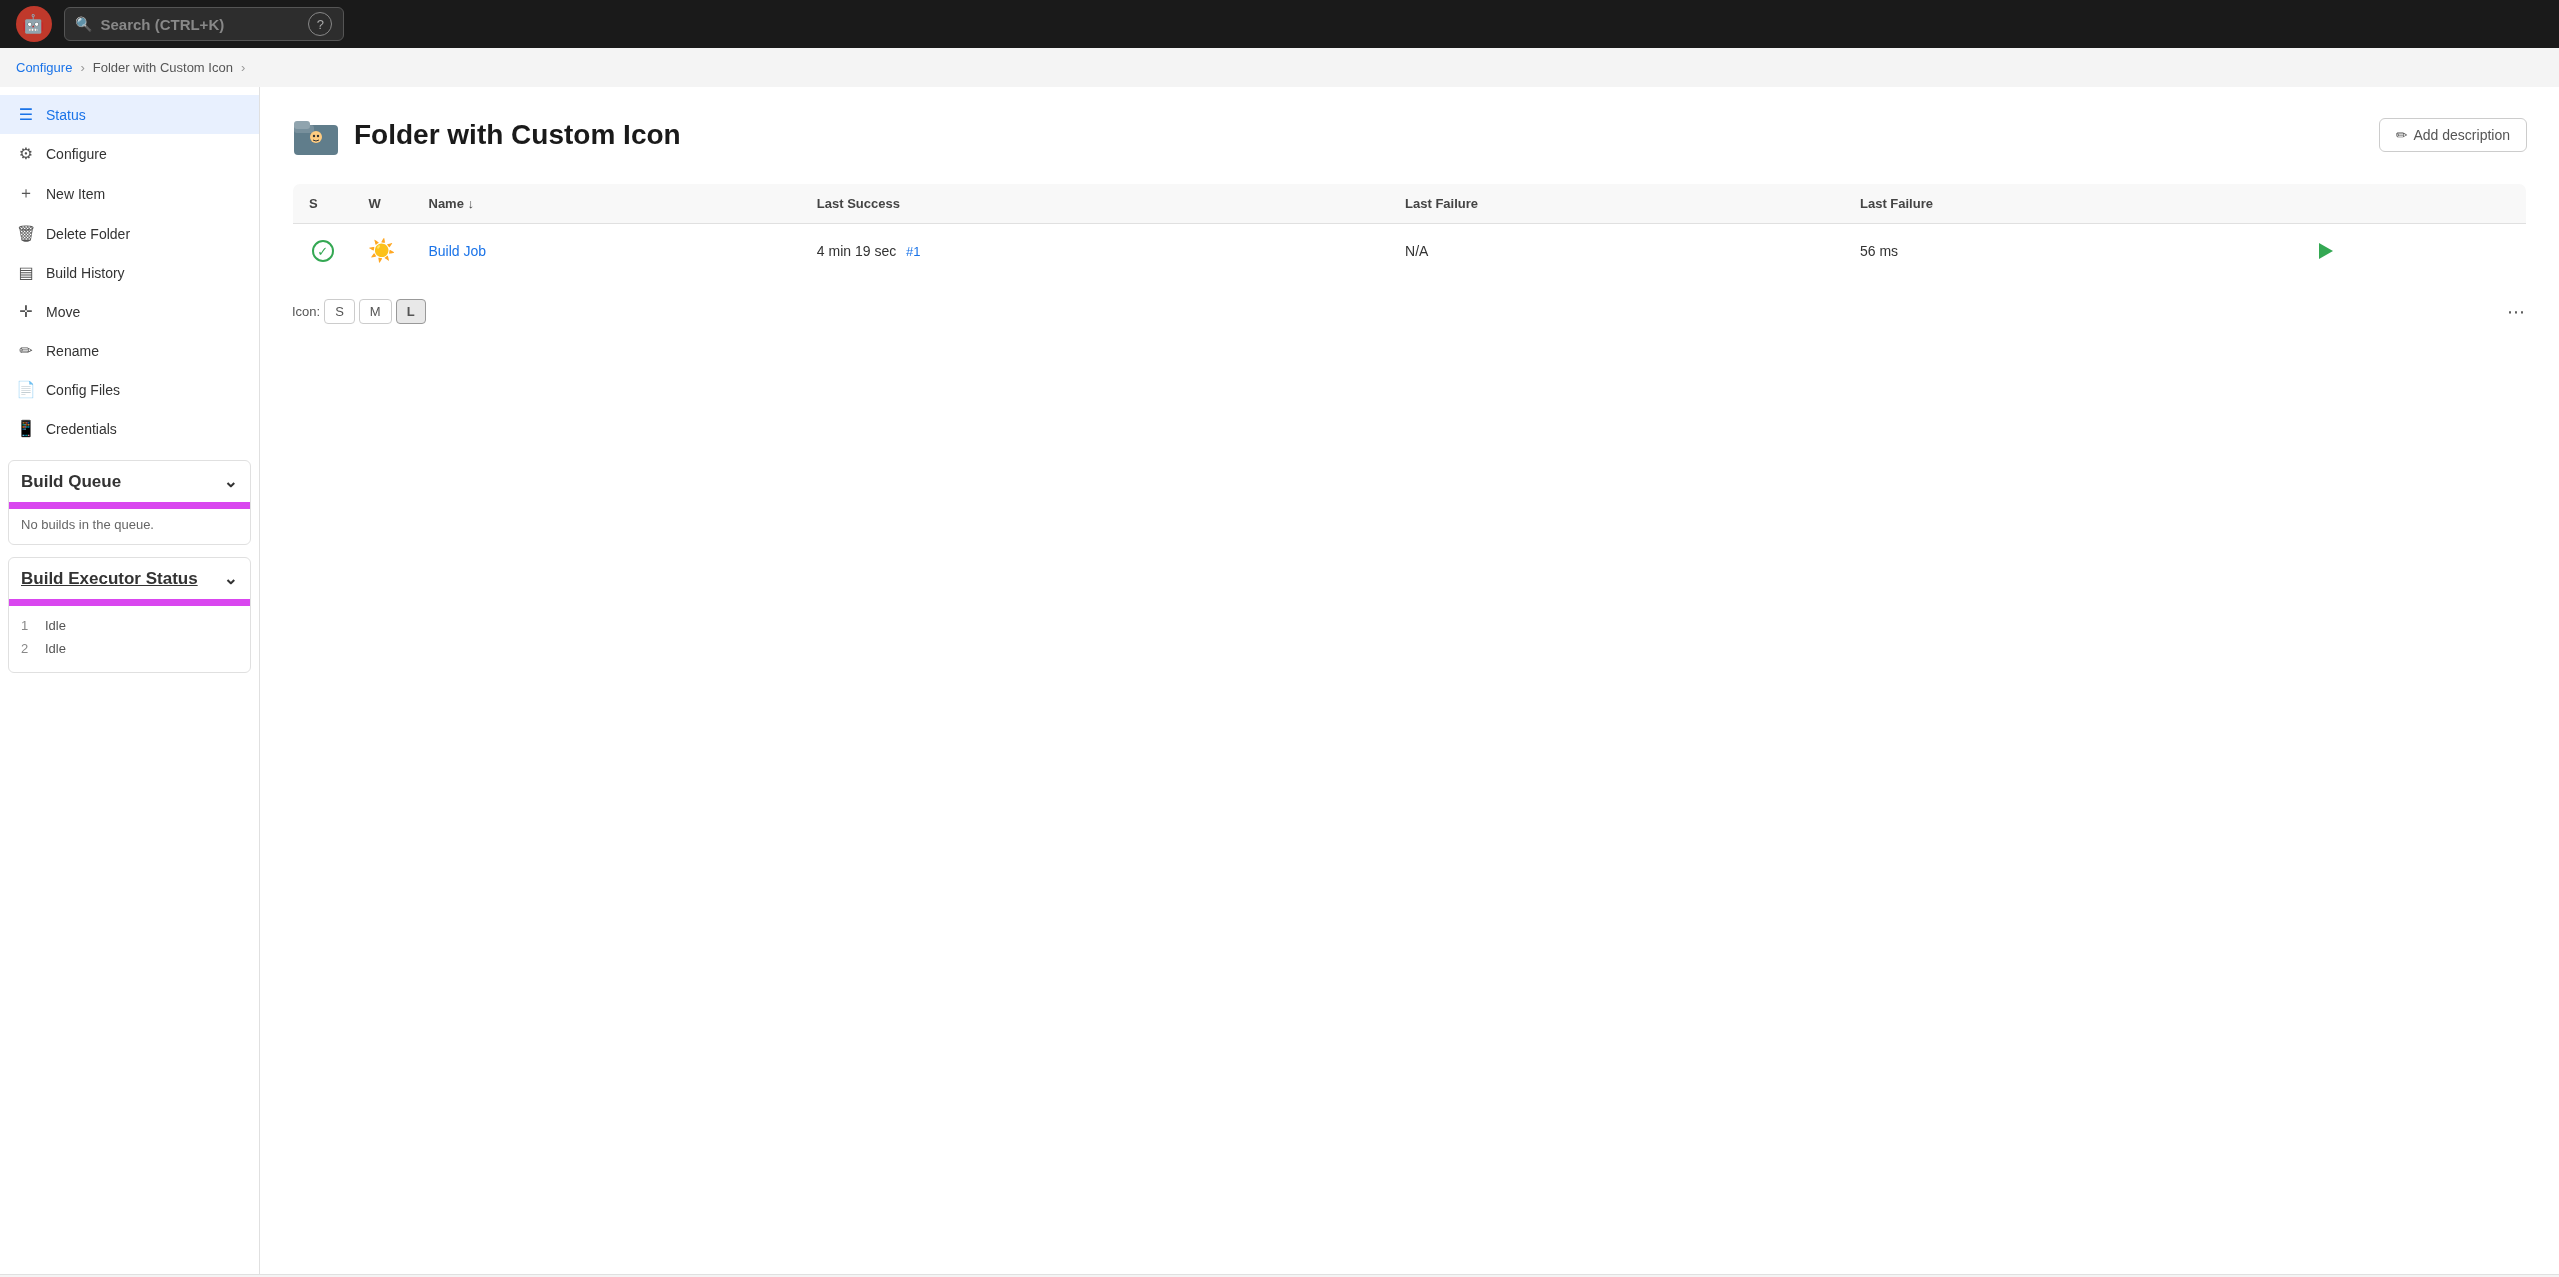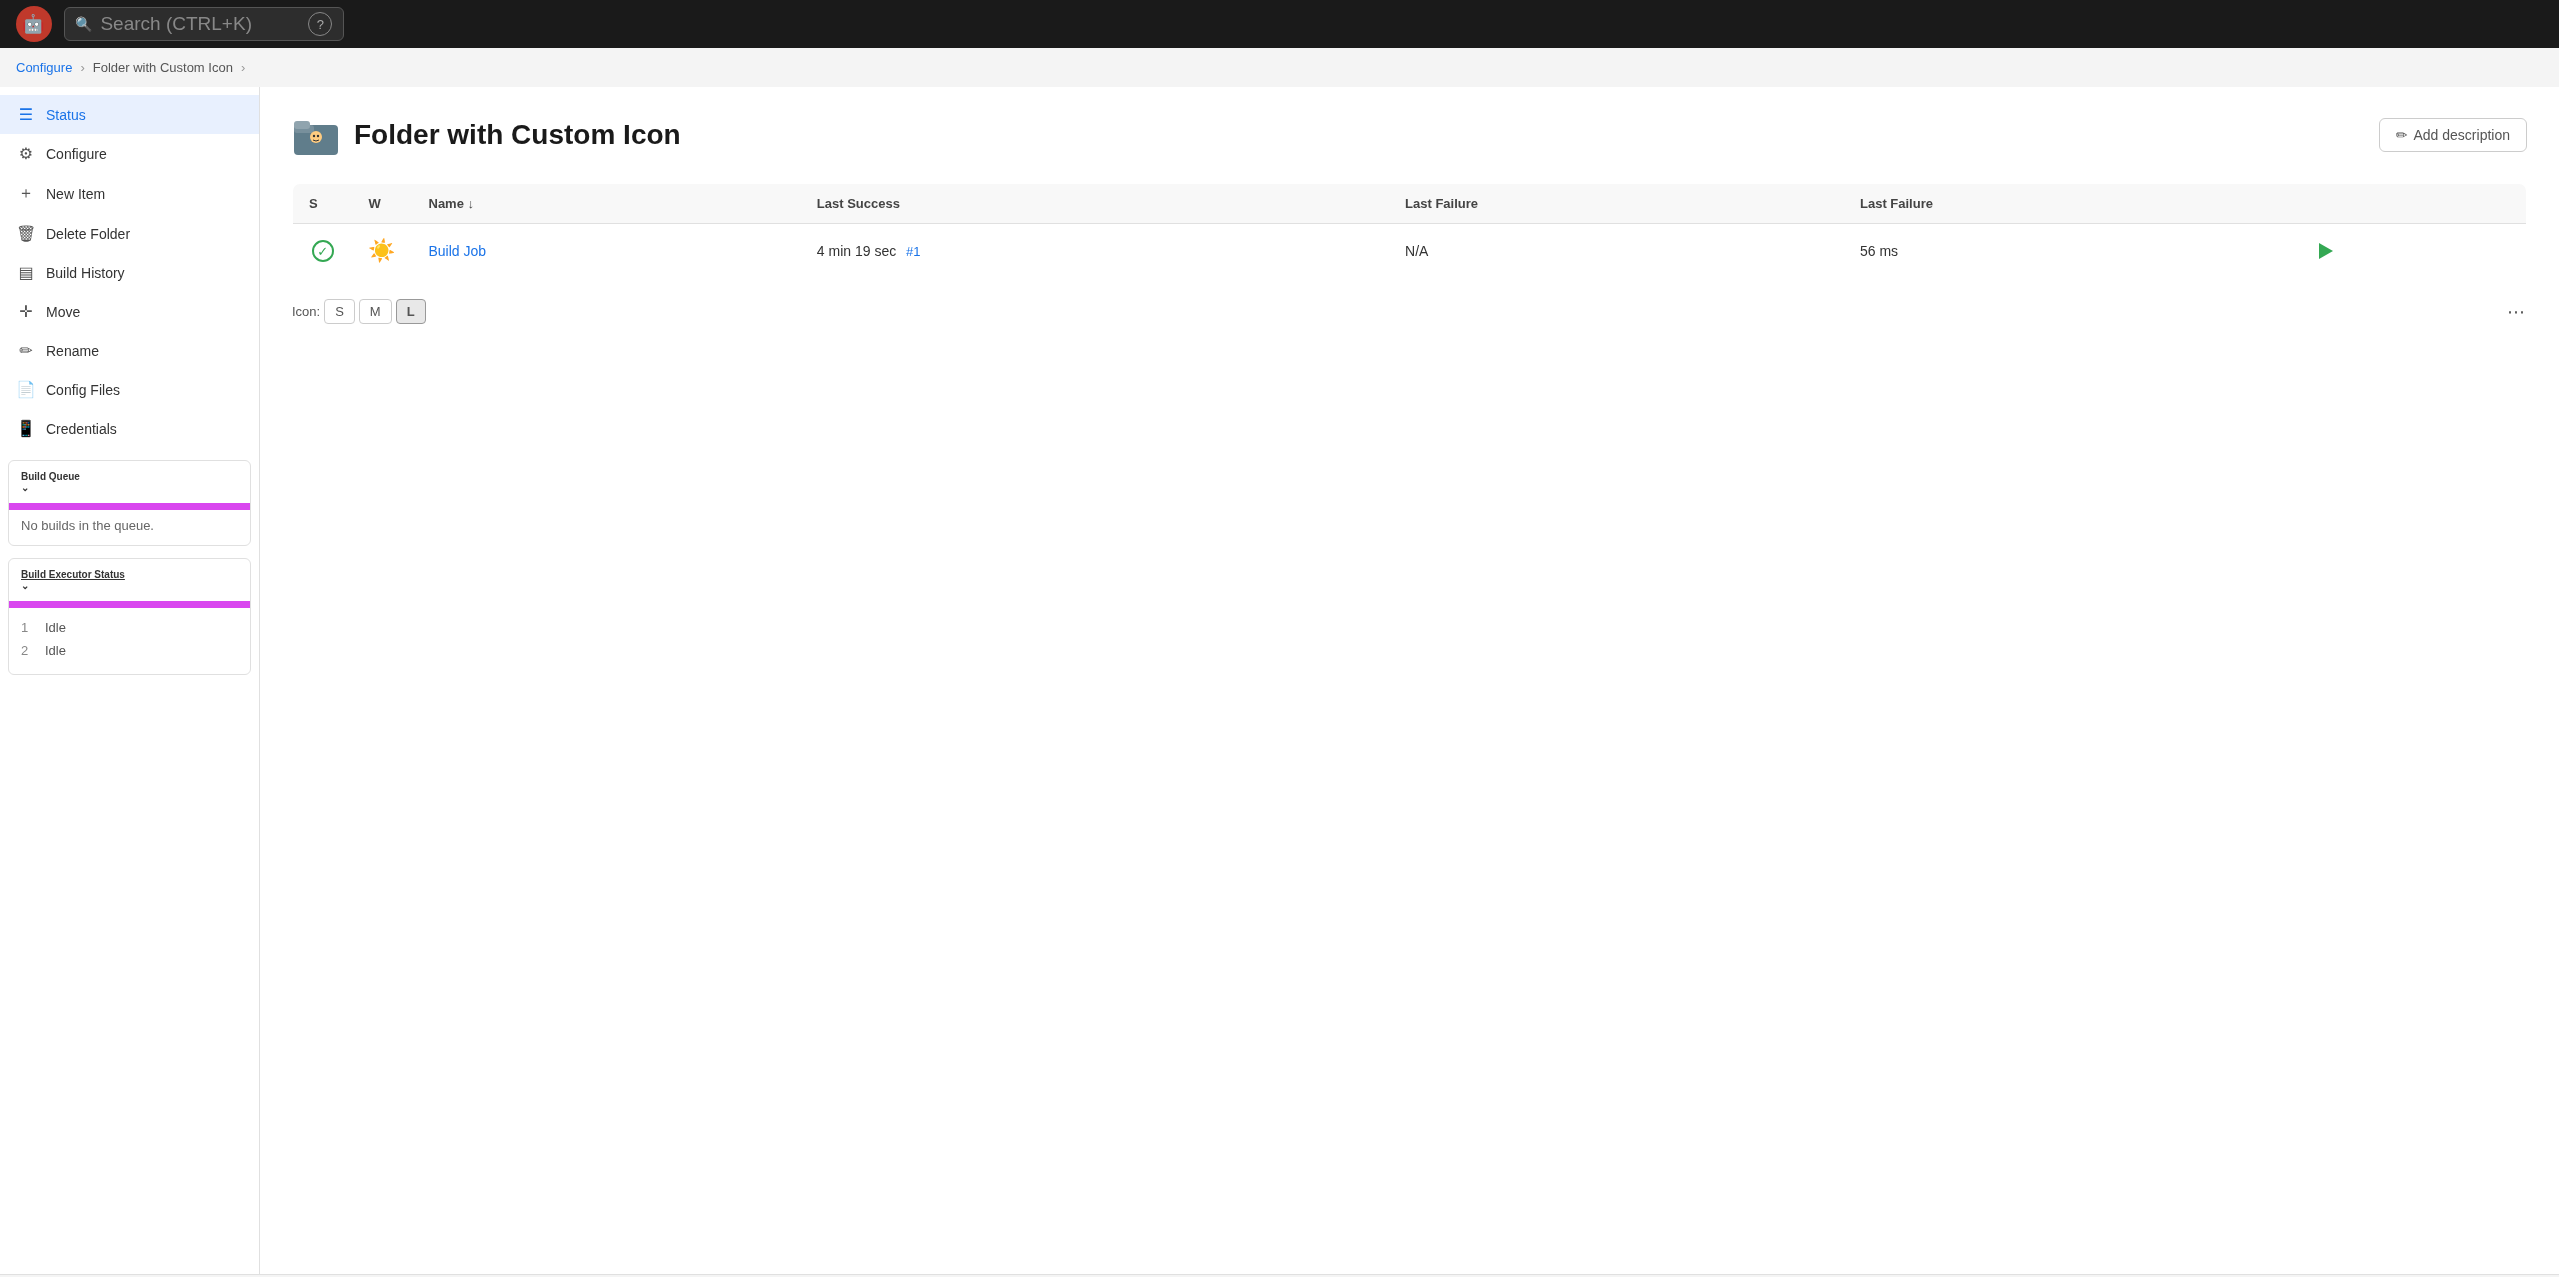--- a/index.html
+++ b/index.html
@@ -39,22 +39,23 @@
       padding: 4px 10px;
       gap: 8px;
       width: 280px;
       color: #aaa;
     }
     #search-input {
       background: transparent;
       border: none;
       outline: none;
       color: #ec4899;
-      font-size: 19px;
+      font-size: 15px;
       width: 200px;
+      font-weight: bold;
     }
     #search-input::placeholder { color: #888; }
 
     
     #breadcrumb {
       background: #f4f4f4;
       padding: 12px 16px;
       display: flex;
       align-items: center;
       gap: 8px;
@@ -95,27 +96,26 @@
     
     .sidebar-panel {
       margin: 12px 8px;
       border: 1px solid #e0e0e0;
       border-radius: 6px;
       background: white;
       overflow: hidden;
     }
     .sidebar-panel-header {
       display: flex;
-      align-items: flex-start;
+      align-items: flex-end;
       justify-content: space-between;
       padding: 10px 12px;
-      font-size: 10px;
+      font-size: 17px;
       font-weight: 600;
       cursor: pointer;
-      flex-direction: column;
     }
     .sidebar-panel-body {
       padding: 8px 12px 12px;
       font-size: 13px;
       color: #666;
       border-top: 7px solid #d946ef;
     }
     .executor-row {
       display: flex;
       gap: 8px;

